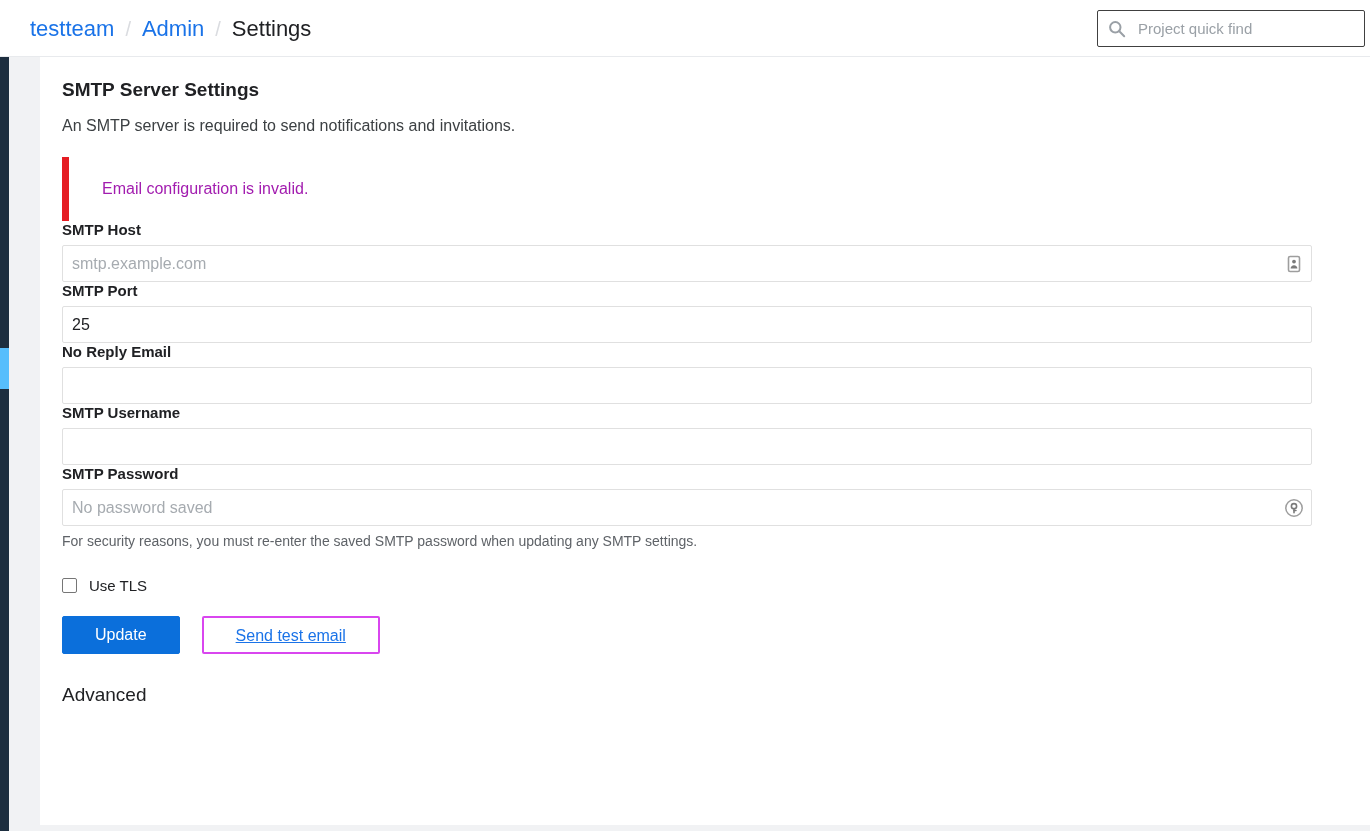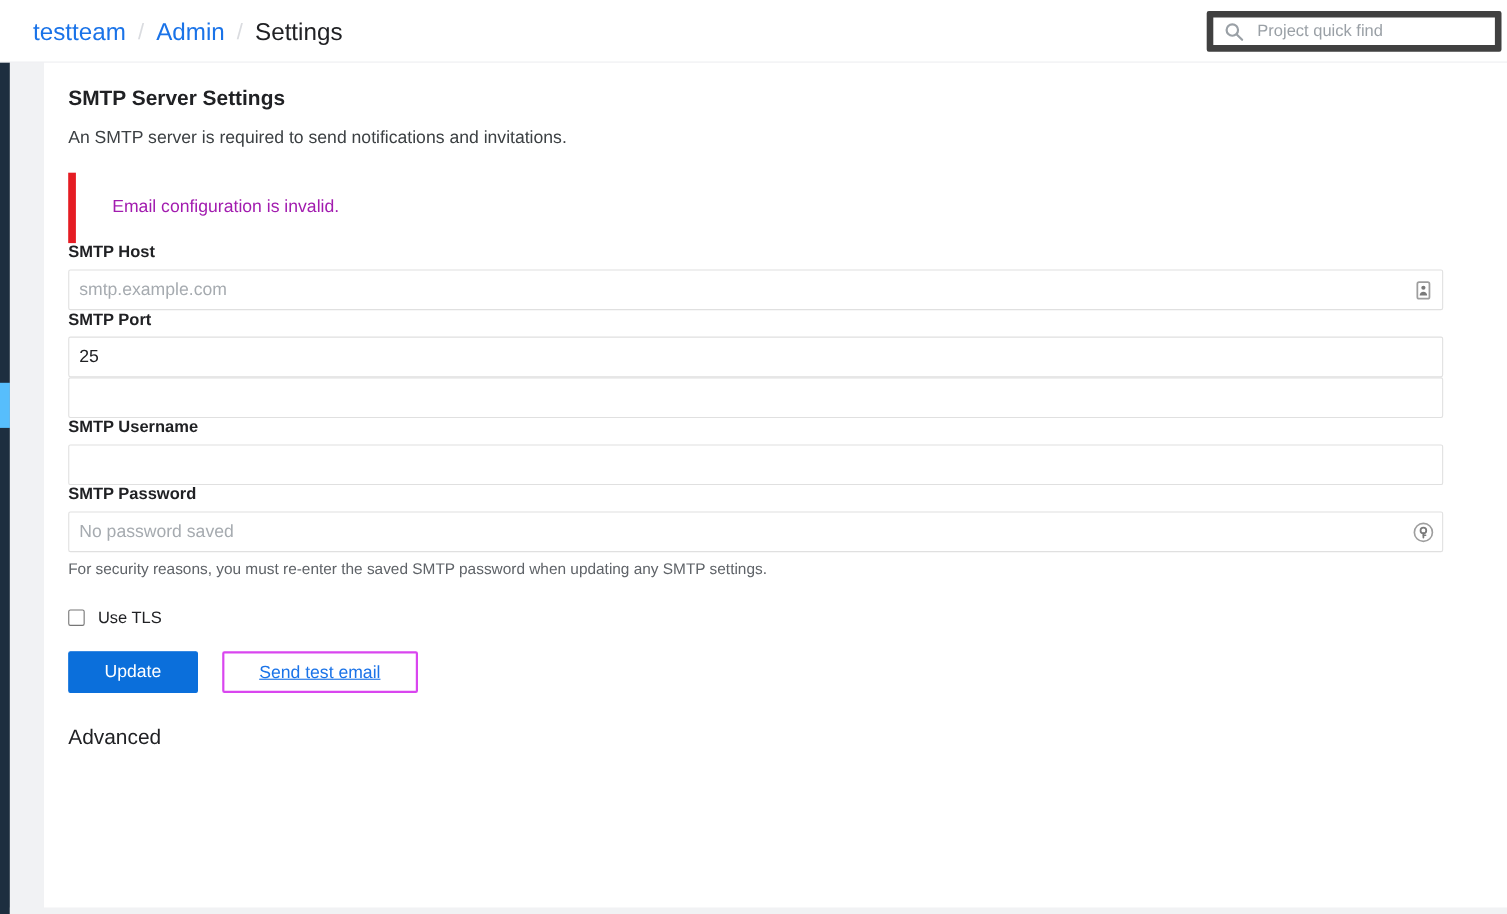--- a/index.html
+++ b/index.html
@@ -61,21 +61,21 @@
     color: #202124;
   }
 
   
   .quickfind {
     position: absolute;
     left: 1097px;
     top: 10px;
     width: 268px;
     height: 37px;
-    border: 6px solid #404040;
+    border: 1px solid #404040;
     border-radius: 2px;
     background: #ffffff;
     display: flex;
     align-items: center;
     padding: 0 10px;
     cursor: text;
   }
   .quickfind .mag {
     width: 18px;
     height: 18px;
@@ -348,20 +348,21 @@
       </div>
 
       <div class="field">
         <label class="field-label">SMTP Port</label>
         <div class="input-wrap">
           <input class="text-input" type="text" value="25" style="">
         </div>
       </div>
 
       <div class="field">
+        <label class="field-label">No Reply Email</label>
         <div class="input-wrap">
           <input class="text-input" type="text" value="" style="">
         </div>
       </div>
 
       <div class="field">
         <label class="field-label">SMTP Username</label>
         <div class="input-wrap">
           <input class="text-input" type="text" value="" style="">
         </div>

